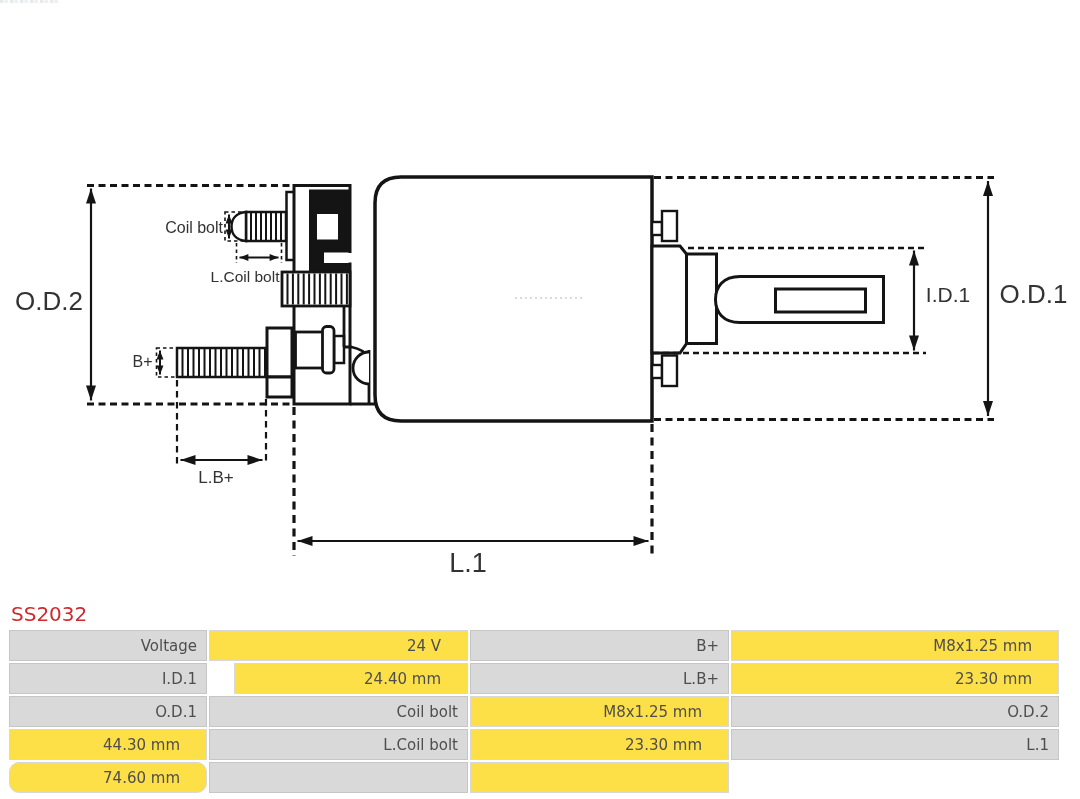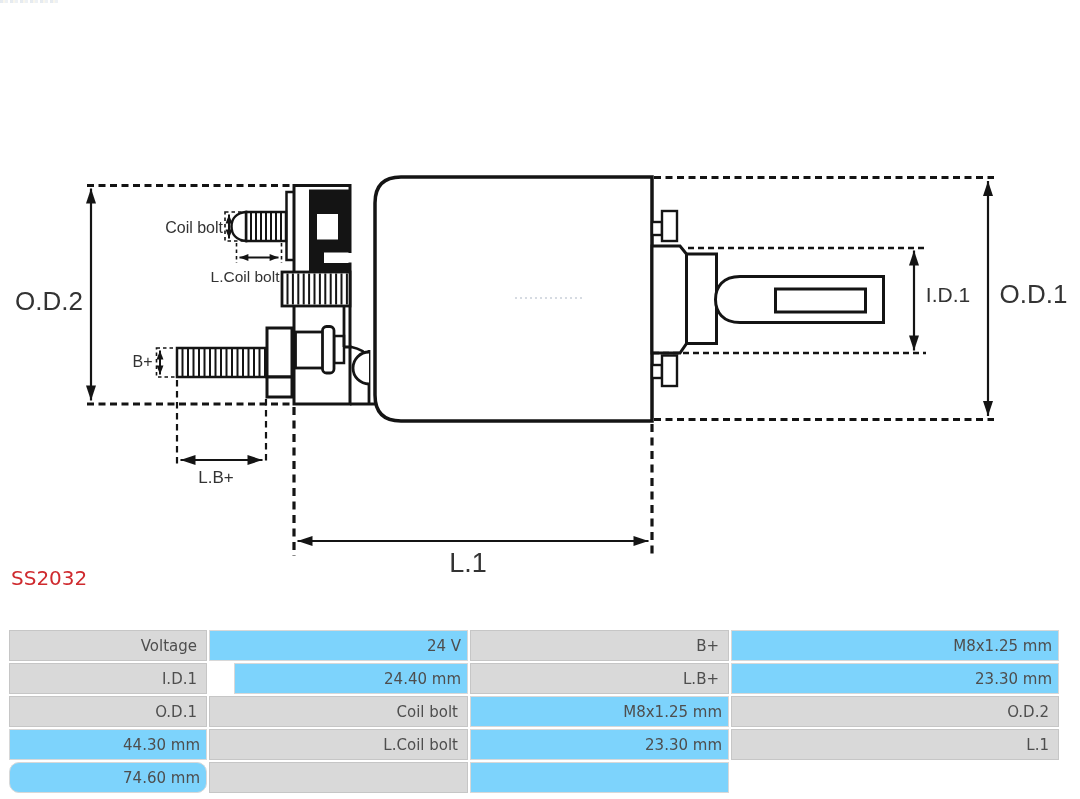--- a/index.html
+++ b/index.html
@@ -1,28 +1,28 @@
 <!DOCTYPE html>
 <html><head>
 <meta charset="utf-8">
 <style>
   html,body{margin:0;padding:0;background:#ffffff;}
   .page{position:relative;width:1080px;height:799px;background:#fff;overflow:hidden;
         font-family:"Liberation Sans",sans-serif;}
   .top-artifact{position:absolute;left:0;top:0;width:58px;height:3px;opacity:.75;
         background:repeating-linear-gradient(90deg,#dde4ec 0 3px,#f7f3e6 3px 5px,#e7ecf1 5px 8px,#ffffff 8px 10px);}
   .diagram{position:absolute;left:0;top:0;width:1080px;height:799px;}
-  .part-number{position:absolute;left:11px;top:566px;font-size:20px;
+  .part-number{position:absolute;left:11px;top:602px;font-size:20px;
         font-family:"DejaVu Sans",sans-serif;}
   .spec-table{position:absolute;left:9px;top:630px;width:936px;
         display:grid;grid-template-columns:198px 259px 259px 328px;
         grid-auto-rows:31px;gap:2px;font-size:15px;font-family:"DejaVu Sans",sans-serif;}
   .cell{display:flex;align-items:center;justify-content:flex-end;padding-right:9px;box-sizing:border-box;}
   .cell.lab{background:#d9d9d9;border:1px solid #c6c6c6;}
-  .cell.val{background:#7dd3fc;border:1px solid #d8d8d8;padding-right:6px;}
+  .cell.val{background:#fde047;border:1px solid #d8d8d8;padding-right:26px;}
 </style>
 </head>
 <body>
 
 <div class="page">
   <div class="top-artifact"></div>
 
   <svg class="diagram" viewBox="0 0 1080 799" xmlns="http://www.w3.org/2000/svg">
     <defs>
       <marker id="ah" markerUnits="userSpaceOnUse" markerWidth="18" markerHeight="12" refX="15.5" refY="5.5" orient="auto-start-reverse">

